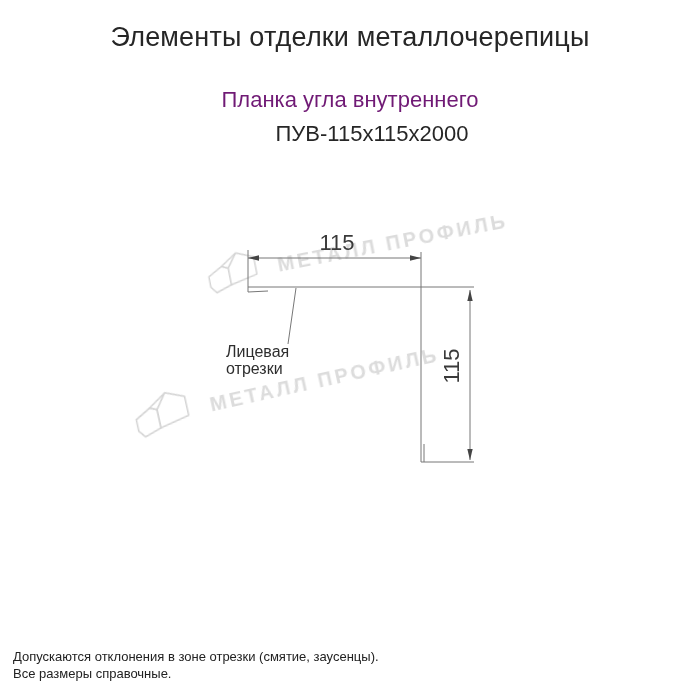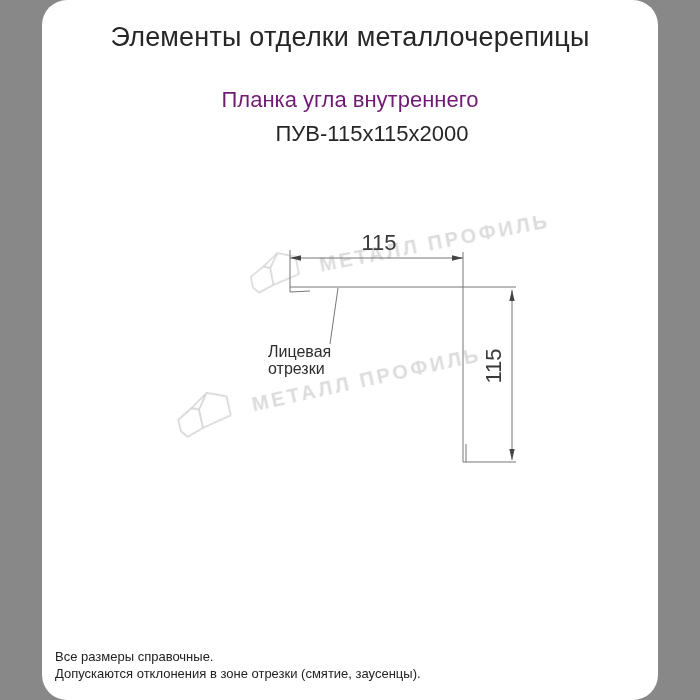--- a/index.html
+++ b/index.html
@@ -1,21 +1,20 @@
 <!DOCTYPE html>
 <html><head>
 <meta charset="utf-8">
 <style>
   html,body{margin:0;padding:0;background:#888;}
   .page{
-    position:relative;width:616px;height:700px;margin:0 auto;
+    position:relative;width:700px;height:700px;margin:0 auto;
     background:#ffffff;overflow:hidden;
     font-family:"Liberation Sans","DejaVu Sans",sans-serif;
     color:#2b2b2b;
-    border-radius:25px;
   }
   
   .title{
     position:absolute;left:0;right:0;top:22px;
     text-align:center;font-size:27px;font-weight:400;color:#262626;
     letter-spacing:0.2px;
   }
   .subtitle{
     position:absolute;left:0;right:0;top:87px;
     text-align:center;font-size:22px;font-weight:400;color:#701a75;
@@ -122,17 +121,17 @@
 
   <div class="dim-text dim-top">115</div>
   <div class="dim-text dim-right">115</div>
 
   <div class="face-label">
     <div>Лицевая</div>
     <div>отрезки</div>
   </div>
 
   <div class="footer">
+    <div>Допускаются отклонения в зоне отрезки (смятие, заусенцы).</div>
     <div>Все размеры справочные.</div>
-    <div>Допускаются отклонения в зоне отрезки (смятие, заусенцы).</div>
   </div>
 
 </div>
 
 </body></html>

